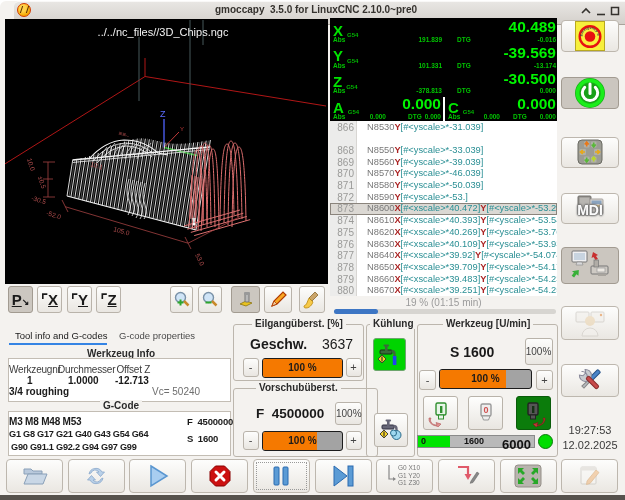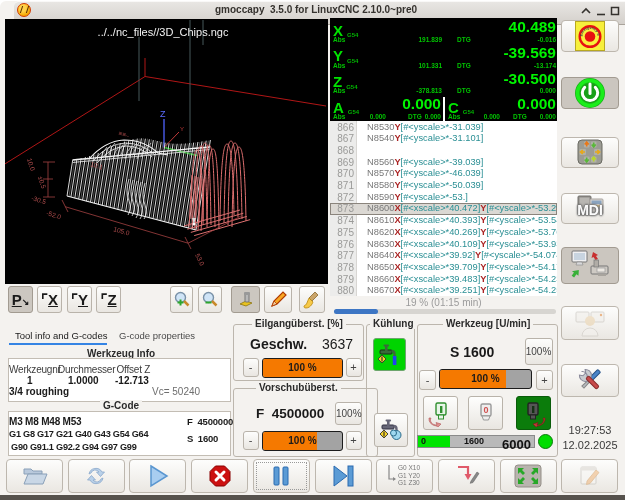--- a/index.html
+++ b/index.html
@@ -338,26 +338,23 @@
 <span class="dsm dsr" style="right:1px;bottom:1px">0.000</span>
 </div>
 </div>
 
 <div id="gcode">
 <div id="gutter"></div>
 <div class="gl" style="top:0.6px">
       <span class="gnum">866</span>
       <span class="gtxt"><span class="gn">N8530</span><span class="gw">Y</span><span class="ge">[#&lt;yscale&gt;*-31.039]</span></span>
     </div>
-<div class="gl" style="top:12.3px">
-      <span class="gnum">867</span>
-      <span class="gtxt"><span class="gn">N8540</span><span class="gw">Y</span><span class="ge">[#&lt;yscale&gt;*-31.101]</span></span>
-    </div>
 <div class="gl" style="top:24.0px">
       <span class="gnum">868</span>
+      <span class="gtxt"><span class="gn">N8550</span><span class="gw">Y</span><span class="ge">[#&lt;yscale&gt;*-33.039]</span></span>
     </div>
 <div class="gl" style="top:35.7px">
       <span class="gnum">869</span>
       <span class="gtxt"><span class="gn">N8560</span><span class="gw">Y</span><span class="ge">[#&lt;yscale&gt;*-39.039]</span></span>
     </div>
 <div class="gl" style="top:47.4px">
       <span class="gnum">870</span>
       <span class="gtxt"><span class="gn">N8570</span><span class="gw">Y</span><span class="ge">[#&lt;yscale&gt;*-46.039]</span></span>
     </div>
 <div class="gl" style="top:59.0px">

